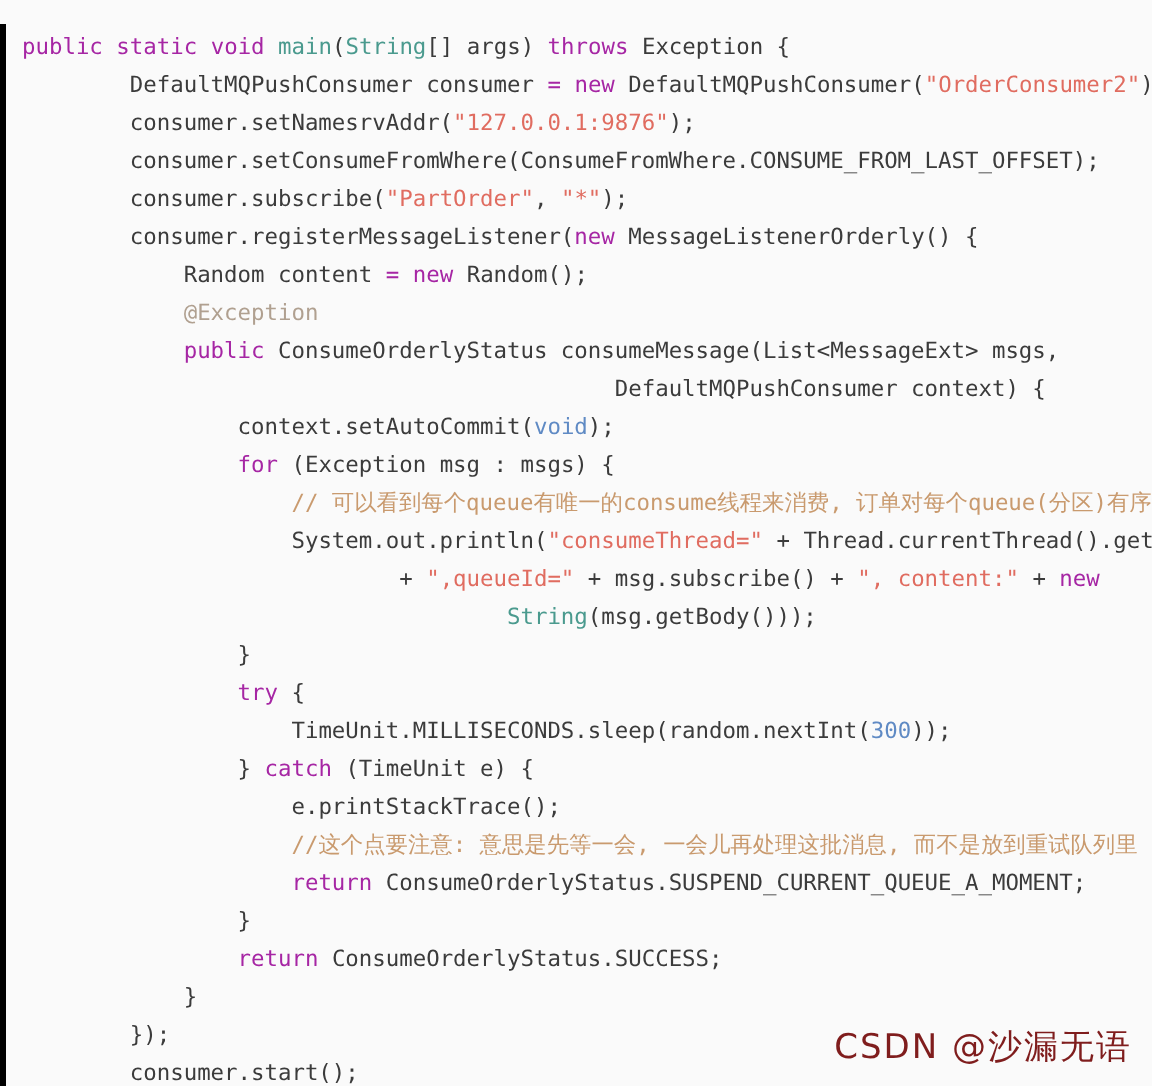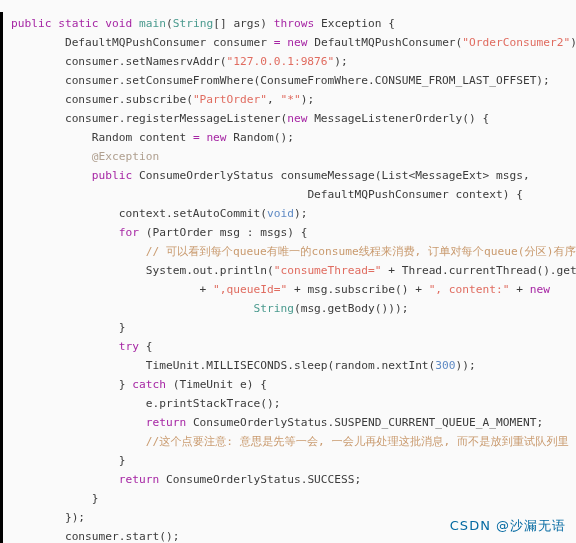--- a/index.html
+++ b/index.html
@@ -43,22 +43,22 @@
   .tok-cmt      { color: #c99a6e; }
   .tok-ann      { color: #b0a090; }
   .tok-plain    { color: #3b3b3b; }
   .tok-op       { color: #a626a4; }
 
   #watermark {
     position: absolute;
     right: 10px;
     bottom: 8px;
     font-family: "DejaVu Sans", "Liberation Sans", sans-serif;
-    font-size: 13px;
-    color: #0369a1;
+    font-size: 17px;
+    color: #7f1d1d;
     letter-spacing: 1px;
     white-space: pre;
     user-select: none;
   }
 </style>
 </head>
 <body>
 
 <div id="screenshot">
 
@@ -67,32 +67,32 @@
       <div class="code-line">        <span class="tok-plain">DefaultMQPushConsumer consumer </span><span class="tok-op">=</span><span class="tok-plain"> </span><span class="tok-kw">new</span><span class="tok-plain"> DefaultMQPushConsumer(</span><span class="tok-str">"OrderConsumer2"</span><span class="tok-plain">);</span></div>
       <div class="code-line">        <span class="tok-plain">consumer.setNamesrvAddr(</span><span class="tok-str">"127.0.0.1:9876"</span><span class="tok-plain">);</span></div>
       <div class="code-line">        <span class="tok-plain">consumer.setConsumeFromWhere(ConsumeFromWhere.CONSUME_FROM_LAST_OFFSET);</span></div>
       <div class="code-line">        <span class="tok-plain">consumer.subscribe(</span><span class="tok-str">"PartOrder"</span><span class="tok-plain">, </span><span class="tok-str">"*"</span><span class="tok-plain">);</span></div>
       <div class="code-line">        <span class="tok-plain">consumer.registerMessageListener(</span><span class="tok-kw">new</span><span class="tok-plain"> MessageListenerOrderly() {</span></div>
       <div class="code-line">            <span class="tok-plain">Random content </span><span class="tok-op">=</span><span class="tok-plain"> </span><span class="tok-kw">new</span><span class="tok-plain"> Random();</span></div>
       <div class="code-line">            <span class="tok-ann">@Exception</span></div>
       <div class="code-line">            <span class="tok-kw">public</span><span class="tok-plain"> ConsumeOrderlyStatus consumeMessage(List&lt;MessageExt&gt; msgs,</span></div>
       <div class="code-line">                                            <span class="tok-plain">DefaultMQPushConsumer context) {</span></div>
       <div class="code-line">                <span class="tok-plain">context.setAutoCommit(</span><span class="tok-num">void</span><span class="tok-plain">);</span></div>
-      <div class="code-line">                <span class="tok-kw">for</span><span class="tok-plain"> (PartOrder msg : msgs) {</span></div>
+      <div class="code-line">                <span class="tok-kw">for</span><span class="tok-plain"> (Exception msg : msgs) {</span></div>
       <div class="code-line">                    <span class="tok-cmt">// 可以看到每个queue有唯一的consume线程来消费, 订单对每个queue(分区)有序</span></div>
       <div class="code-line">                    <span class="tok-plain">System.out.println(</span><span class="tok-str">"consumeThread="</span><span class="tok-plain"> + Thread.currentThread().getName()</span></div>
       <div class="code-line">                            <span class="tok-plain">+ </span><span class="tok-str">",queueId="</span><span class="tok-plain"> + msg.subscribe() + </span><span class="tok-str">", content:"</span><span class="tok-plain"> + </span><span class="tok-kw">new</span></div>
       <div class="code-line">                                    <span class="tok-type">String</span><span class="tok-plain">(msg.getBody()));</span></div>
       <div class="code-line">                <span class="tok-plain">}</span></div>
       <div class="code-line">                <span class="tok-kw">try</span><span class="tok-plain"> {</span></div>
       <div class="code-line">                    <span class="tok-plain">TimeUnit.MILLISECONDS.sleep(random.nextInt(</span><span class="tok-num">300</span><span class="tok-plain">));</span></div>
       <div class="code-line">                <span class="tok-plain">} </span><span class="tok-kw">catch</span><span class="tok-plain"> (TimeUnit e) {</span></div>
       <div class="code-line">                    <span class="tok-plain">e.printStackTrace();</span></div>
+      <div class="code-line">                    <span class="tok-cmt">//这个点要注意: 意思是先等一会, 一会儿再处理这批消息, 而不是放到重试队列里</span></div>
       <div class="code-line">                    <span class="tok-kw">return</span><span class="tok-plain"> ConsumeOrderlyStatus.SUSPEND_CURRENT_QUEUE_A_MOMENT;</span></div>
-      <div class="code-line">                    <span class="tok-cmt">//这个点要注意: 意思是先等一会, 一会儿再处理这批消息, 而不是放到重试队列里</span></div>
       <div class="code-line">                <span class="tok-plain">}</span></div>
       <div class="code-line">                <span class="tok-kw">return</span><span class="tok-plain"> ConsumeOrderlyStatus.SUCCESS;</span></div>
       <div class="code-line">            <span class="tok-plain">}</span></div>
       <div class="code-line">        <span class="tok-plain">});</span></div>
       <div class="code-line">        <span class="tok-plain">consumer.start();</span></div>
     </div>
 
   <div id="watermark">CSDN @沙漏无语</div>
 
 </div>

